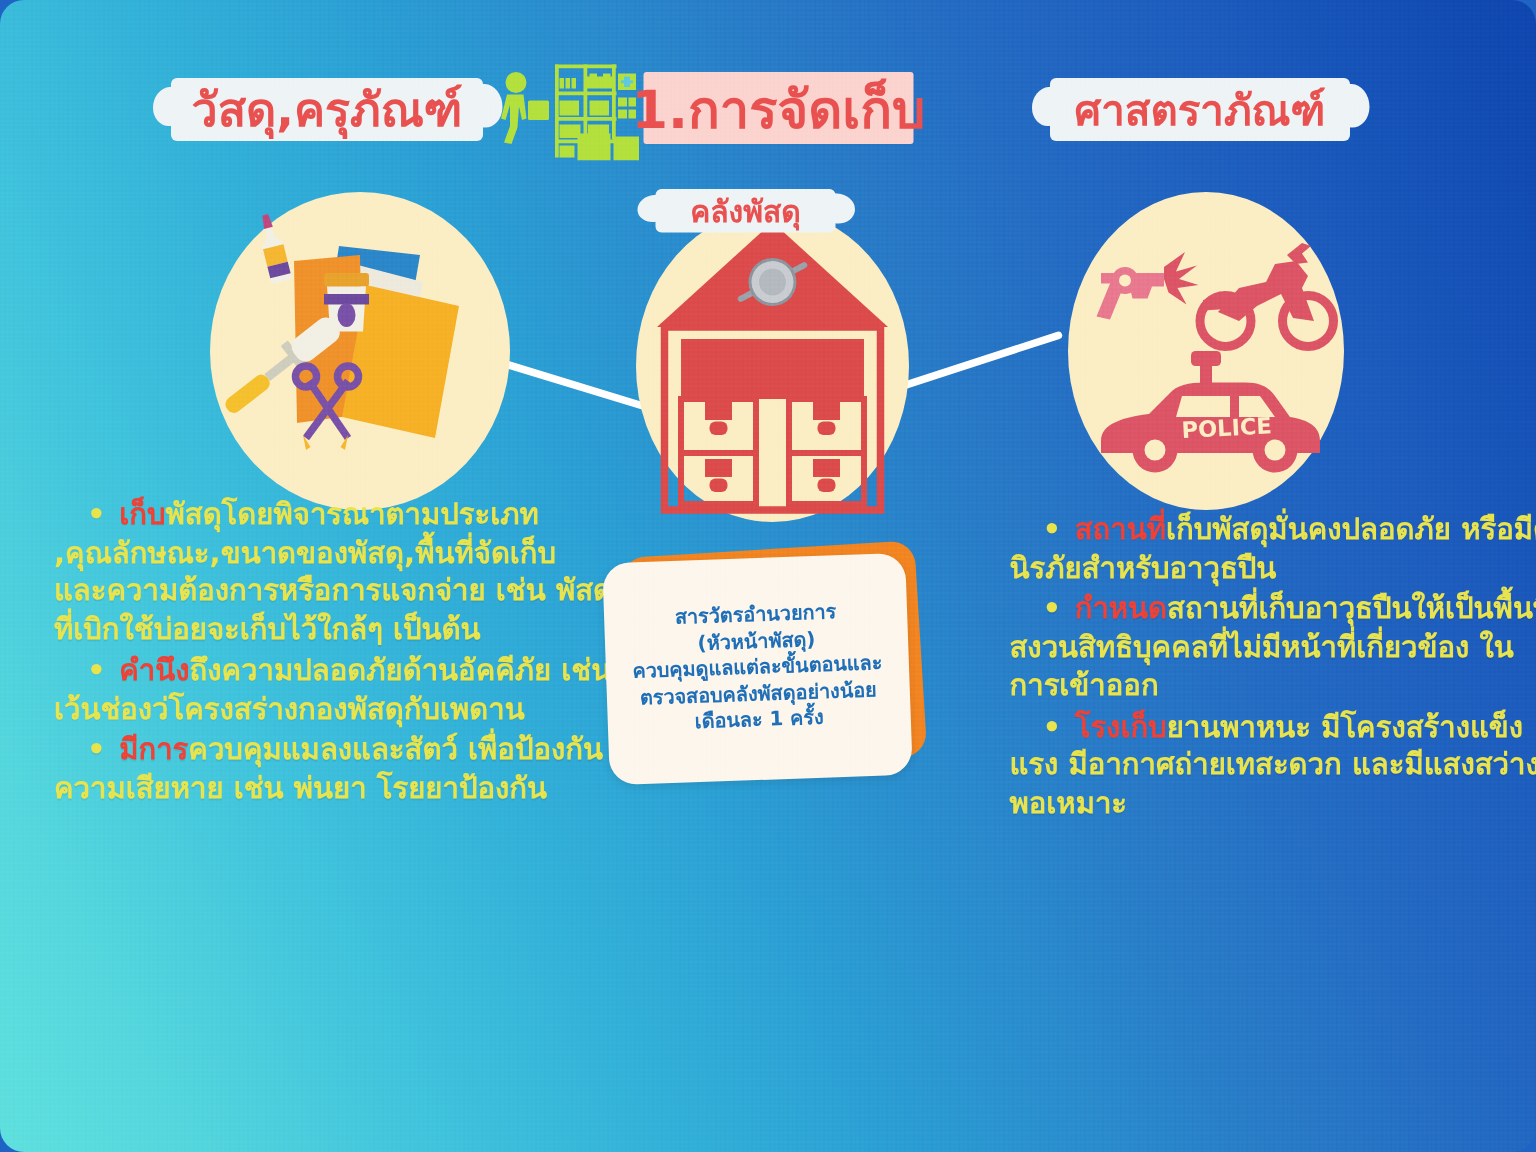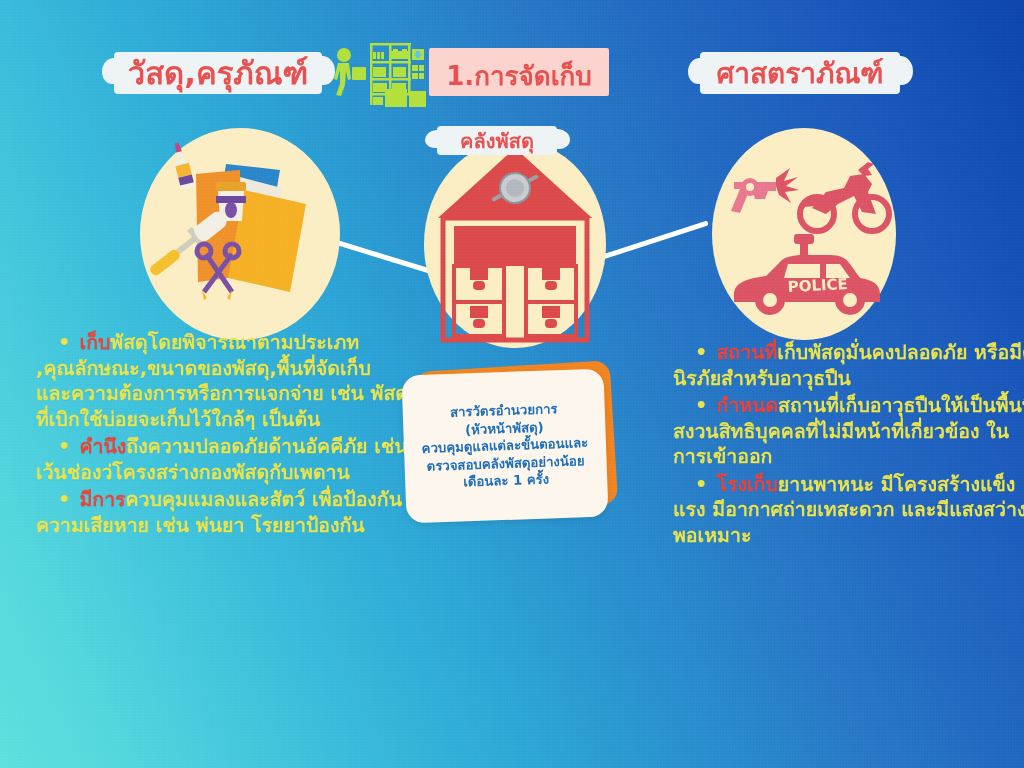--- a/index.html
+++ b/index.html
@@ -16,20 +16,21 @@
         #53d5dd 10%,
         #3fc2dc 22%,
         #32b0d8 33%,
         #2b9fd4 43%,
         #2a8ccd 53%,
         #2879c6 63%,
         #2369c2 73%,
         #1d5cbd 83%,
         #1450b6 92%,
         #0e46ae 100%);
+    border-radius: 16px;
   }
   
   #texture{
     position:absolute;inset:0;pointer-events:none;
     background-image:
       repeating-linear-gradient(0deg, rgba(255,255,255,.035) 0 1px, rgba(0,0,0,0) 1px 3px),
       repeating-linear-gradient(90deg, rgba(0,0,0,.030) 0 1px, rgba(0,0,0,0) 1px 3px);
     mix-blend-mode:overlay;opacity:.85;
   }
 
@@ -49,21 +50,21 @@
     left:-12px;top:14%;width:22px;height:62%;
     border-radius:50% 10% 10% 50%;transform:skewY(-4deg);
   }
   .brush .brush-bg:after{
     right:-13px;top:10%;width:24px;height:70%;
     border-radius:10% 50% 50% 10%;transform:skewY(3deg);
   }
   .brush span{position:relative;z-index:2;}
 
   #badge-left{left:114px;top:52px;width:208px;height:42px;font-size:31px;}
-  #badge-center{left:429px;top:48px;width:180px;height:48px;font-size:26px;align-items:flex-end;}
+  #badge-center{left:429px;top:48px;width:180px;height:48px;font-size:35px;}
   #badge-right{left:700px;top:52px;width:200px;height:42px;font-size:28px;}
   #badge-warehouse{left:437px;top:126px;width:120px;height:29px;font-size:20px;}
 
   
   #badge-center .brush-bg{background:#fbd3cf;border-radius:2px;}
   #badge-center .brush-bg:before,#badge-center .brush-bg:after{display:none;}
 
   
   #worker-icon{position:absolute;left:328px;top:41px;width:100px;height:66px;}
 

